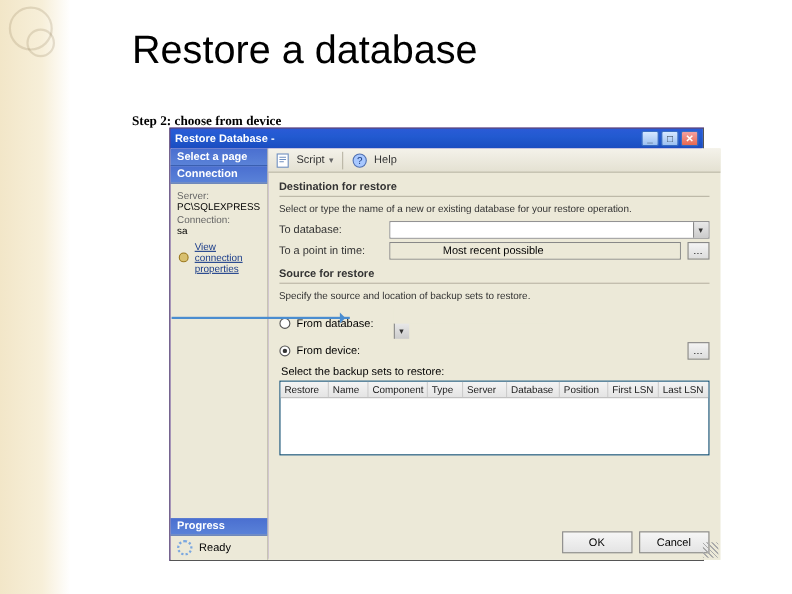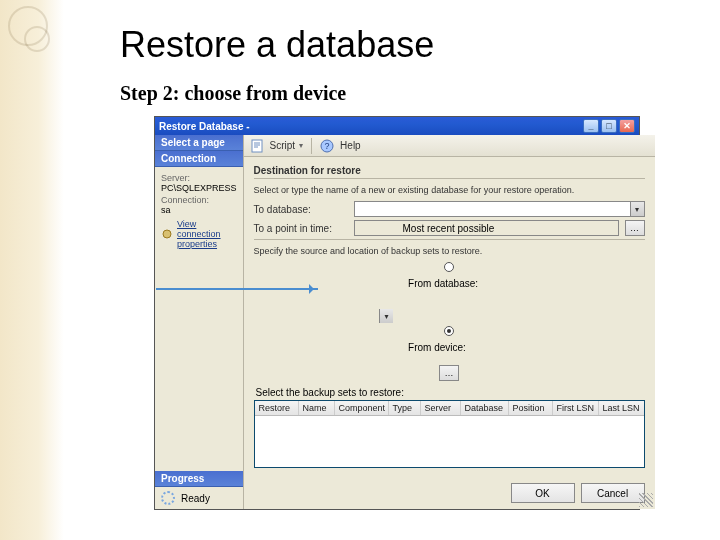--- a/index.html
+++ b/index.html
@@ -32,23 +32,23 @@
   .slide-title {
     position: absolute;
     left: 120px; top: 24px;
     font-family: Arial, sans-serif;
     font-size: 36px;
     color: #000;
     z-index: 2;
   }
   .step-text {
     position: absolute;
-    left: 120px; top: 82px;
+    left: 120px; top: 103px;
     font-family: "Times New Roman", serif;
-    font-size: 20px;
+    font-size: 12px;
     font-weight: bold;
     color: #000;
     z-index: 2;
   }
 
   
   .dialog {
     position: absolute;
     left: 154px; top: 116px;
     width: 486px; height: 394px;
@@ -238,21 +238,20 @@
     display: flex; align-items: center; justify-content: center;
     font-size: 8px; color: #333;
   }
 
   .radio-row {
     display: flex;
     align-items: center;
     gap: 6px;
     font-size: 10px;
     margin: 3px 0;
-    flex-direction: column;
   }
   .radio {
     width: 10px; height: 10px;
     border: 1px solid #555;
     border-radius: 50%;
     display: flex; align-items: center; justify-content: center;
     background: #fff;
   }
   .radio .dot { width: 4px; height: 4px; border-radius: 50%; background: #333; }
   .radio-row .lbl2 { width: 82px; }
@@ -418,20 +417,21 @@
         </div>
 
         <div class="form-row">
           <span class="lbl">To a point in time:</span>
           <div class="field combo" style="background:#ece9d8;">
             <input readonly="" style="background: rgb(236, 233, 216); padding-left: 48px;" value="Most recent possible">
           </div>
           <div class="ellipsis-btn">…</div>
         </div>
 
+        <div class="section-title" style="margin-top:8px">Source for restore</div>
         <hr class="section-rule">
         <div class="desc">Specify the source and location of backup sets to restore.</div>
 
         <div class="radio-row">
           <div class="radio"></div>
           <span class="lbl2">From database:</span>
           <div class="field combo" style="background:#ece9d8;">
             <input readonly="" style="background: rgb(236, 233, 216);" value="">
             <div class="dd">▾</div>
           </div>

